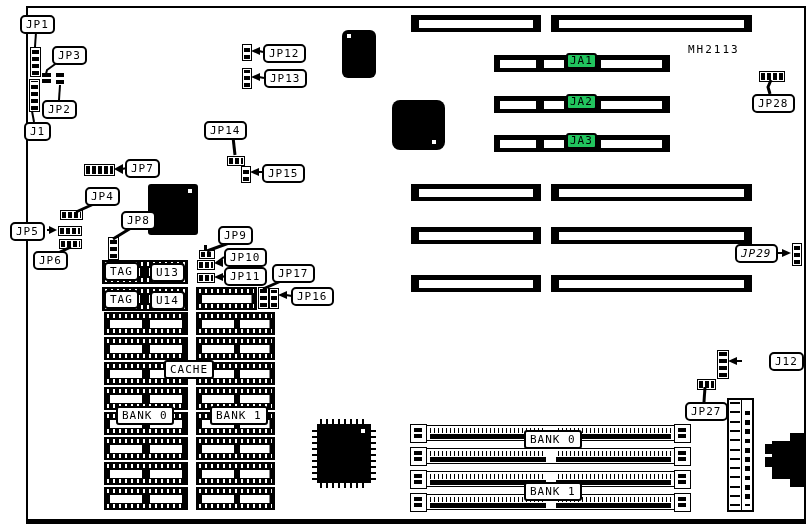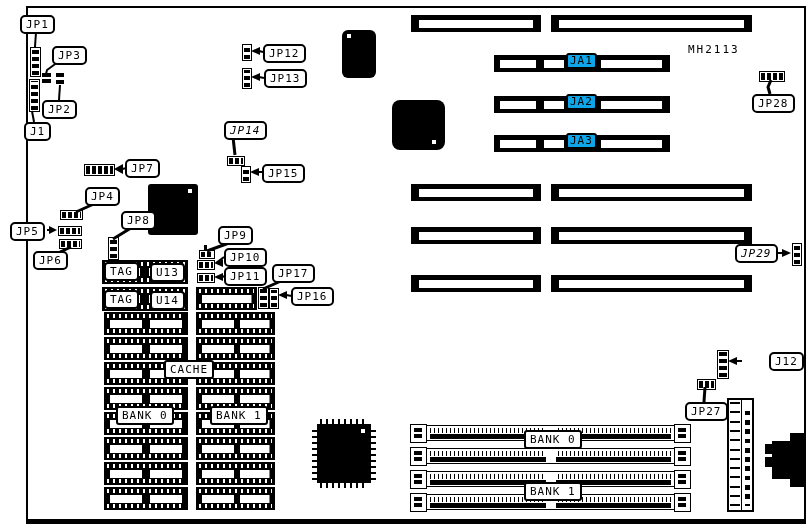--- a/index.html
+++ b/index.html
@@ -4,21 +4,21 @@
 <style>
   html,body{margin:0;padding:0;background:#fff;}
   .board{position:relative;width:811px;height:529px;background:#fff;overflow:hidden;
          font-family:"DejaVu Sans Mono","Liberation Mono",monospace;color:#000;}
   .edge{position:absolute;background:#000;}
   
   .callout{position:absolute;background:#fff;border:2px solid #000;border-radius:5px;
            font-size:11px;line-height:13px;padding:1px 4px;letter-spacing:1px;
            white-space:nowrap;z-index:6;}
   
-  .slabel{position:absolute;background:#0ea5e9;border:2px solid #000;border-radius:3px;
+  .slabel{position:absolute;background:#22c55e;border:2px solid #000;border-radius:3px;
           font-size:11px;line-height:12px;height:12px;padding:0 2px;letter-spacing:1px;
           top:-2px;z-index:3;white-space:nowrap;}
   
   .bigslot{position:absolute;height:17px;background:#000;z-index:1;}
   .bigslot::before{content:"";position:absolute;left:8px;right:8px;top:5px;height:8px;background:#fff;}
   
   .smallslot{position:absolute;height:17px;background:#000;z-index:1;}
   .st{position:absolute;top:5px;height:8px;background:#fff;}
   
   .hj{position:absolute;border:1px solid #000;background:
@@ -252,21 +252,21 @@
   <div class="callout" style="left:52px;top:46px;">JP3</div>
   <div class="callout" style="left:42px;top:100px;">JP2</div>
   <div class="callout" style="left:24px;top:122px;">J1</div>
   <div class="callout" style="left:125px;top:159px;">JP7</div>
   <div class="callout" style="left:85px;top:187px;">JP4</div>
   <div class="callout" style="left:10px;top:222px;">JP5</div>
   <div class="callout" style="left:33px;top:251px;">JP6</div>
   <div class="callout" style="left:121px;top:211px;">JP8</div>
   <div class="callout" style="left:263px;top:44px;">JP12</div>
   <div class="callout" style="left:264px;top:69px;">JP13</div>
-  <div class="callout" style="left:224px;top:121px;font-style:italic;">JP14</div>
+  <div class="callout" style="left:204px;top:121px;">JP14</div>
   <div class="callout" style="left:262px;top:164px;">JP15</div>
   <div class="callout" style="left:218px;top:226px;">JP9</div>
   <div class="callout" style="left:224px;top:248px;">JP10</div>
   <div class="callout" style="left:224px;top:267px;">JP11</div>
   <div class="callout" style="left:272px;top:264px;text-align:center;">JP17</div>
   <div class="callout" style="left:291px;top:287px;">JP16</div>
   <div class="callout" style="left:752px;top:94px;">JP28</div>
   <div class="callout" style="left:735px;top:244px;font-style:italic;">JP29</div>
   <div class="callout" style="left:741px;top:352px;margin-left:28px;">J12</div>
   <div class="callout" style="left:685px;top:402px;">JP27</div>

